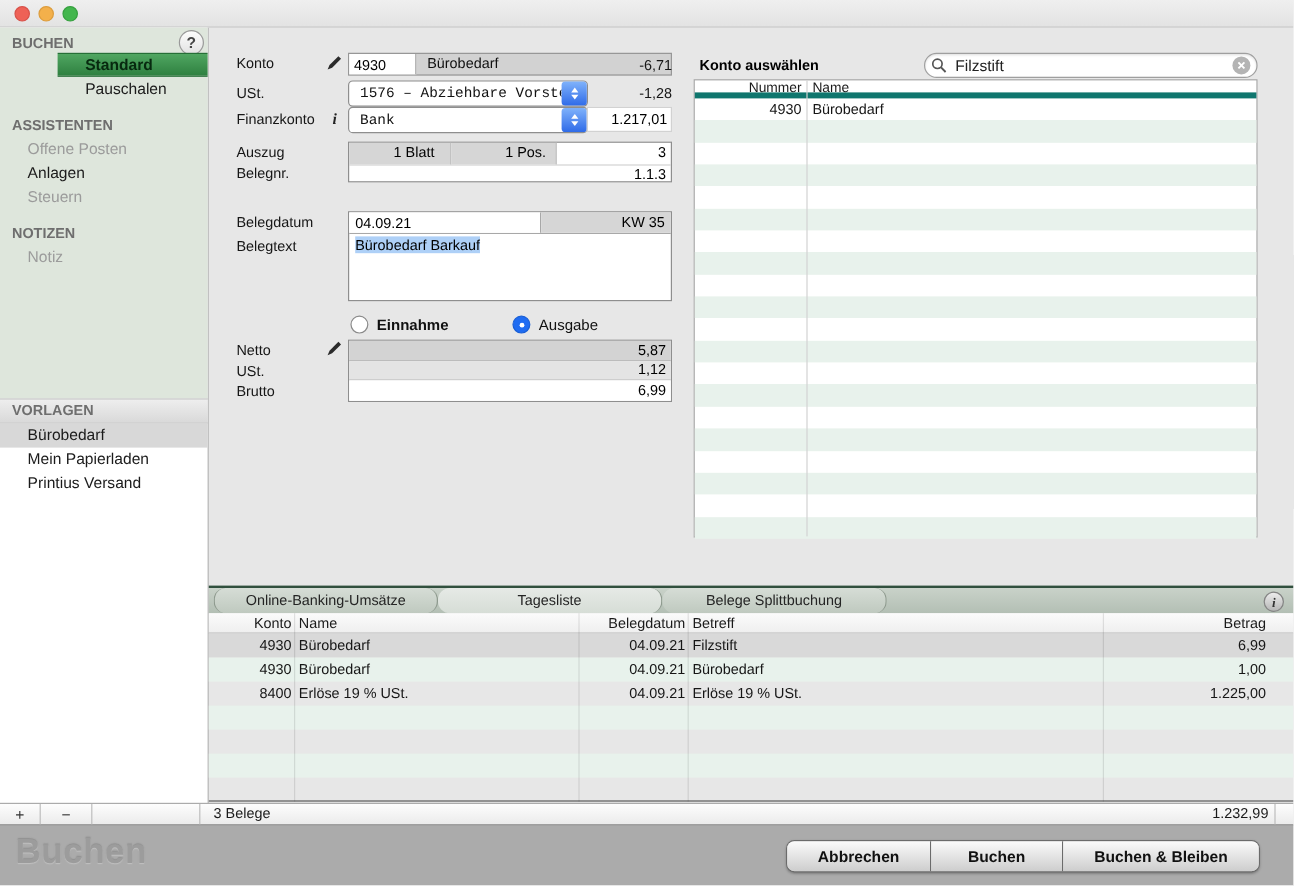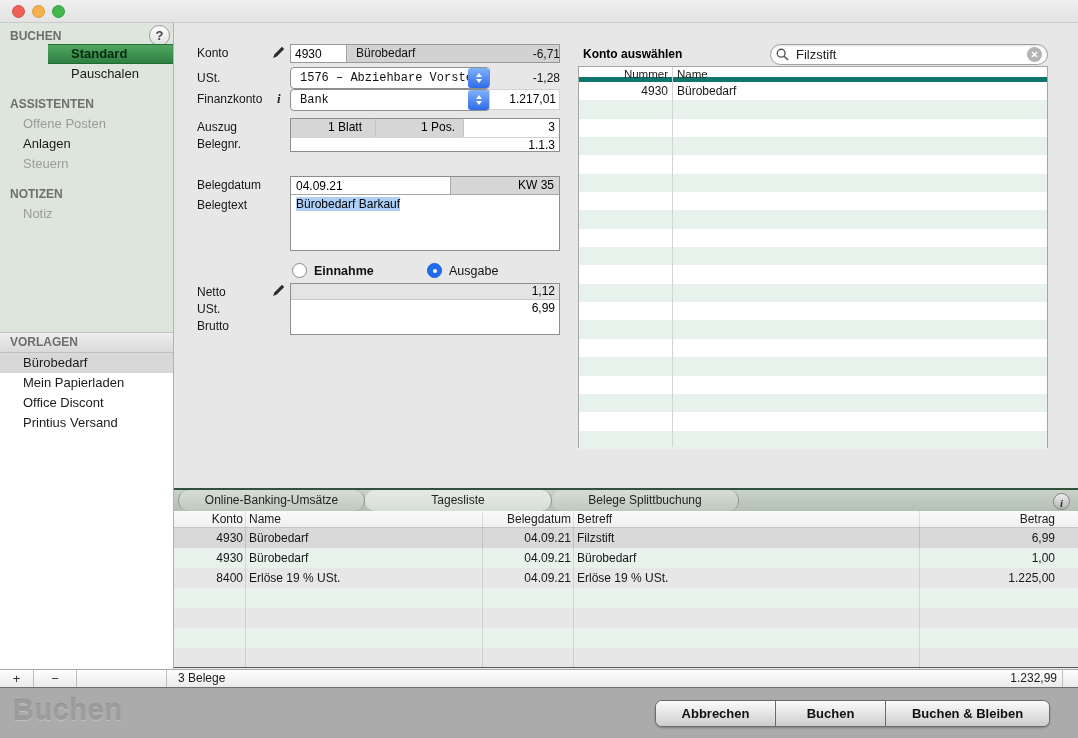--- a/index.html
+++ b/index.html
@@ -187,21 +187,20 @@
         <div class="sb-item dim"><span>Steuern</span></div>
     </div>
     <div class="sb-hdr hdr-notiz">NOTIZEN</div>
     <div class="sb-list list-notiz">
       <div class="sb-item dim"><span>Notiz</span></div>
     </div>
     <div class="vorlagen-bar">VORLAGEN</div>
     <div class="sb-list list-vorlagen">
       <div class="sb-item sel"><span>Bürobedarf</span></div>
         <div class="sb-item"><span>Mein Papierladen</span></div>
-        <div class="sb-item"><span>Office Discont</span></div>
         <div class="sb-item"><span>Printius Versand</span></div>
     </div>
   </div>
 
   <div class="lbl" style="left:197px; top:45px;">Konto</div>
   <div class="lbl" style="left:197px; top:70px;">USt.</div>
   <div class="lbl" style="left:197px; top:91px;">Finanzkonto</div>
   <div class="lbl" style="left:197px; top:119px;">Auszug</div>
   <div class="lbl" style="left:197px; top:136px;">Belegnr.</div>
   <div class="lbl" style="left:197px; top:177px;">Belegdatum</div>
@@ -263,20 +262,21 @@
       <span class="txtsel">Bürobedarf Barkauf</span>
     </div>
   </div>
 
   <span class="radio r1"></span>
   <span class="radio-lbl rl1">Einnahme</span>
   <span class="radio r2"></span>
   <span class="radio-lbl rl2">Ausgabe</span>
 
   <div class="netto-group">
+    <div class="ng-row ng-r1">5,87</div>
     <div class="ng-row ng-r2">1,12</div>
     <div class="ng-row ng-r3">6,99</div>
   </div>
 
   <div class="kp-title">Konto auswählen</div>
   <div class="search">
     <span style="display:flex;">
       <svg width="13" height="13" viewBox="0 0 13 13">
           <circle cx="5.2" cy="5.2" r="3.9" fill="none" stroke="#555" stroke-width="1.4"></circle>
           <line x1="8.2" y1="8.2" x2="12" y2="12" stroke="#555" stroke-width="1.6"></line>

